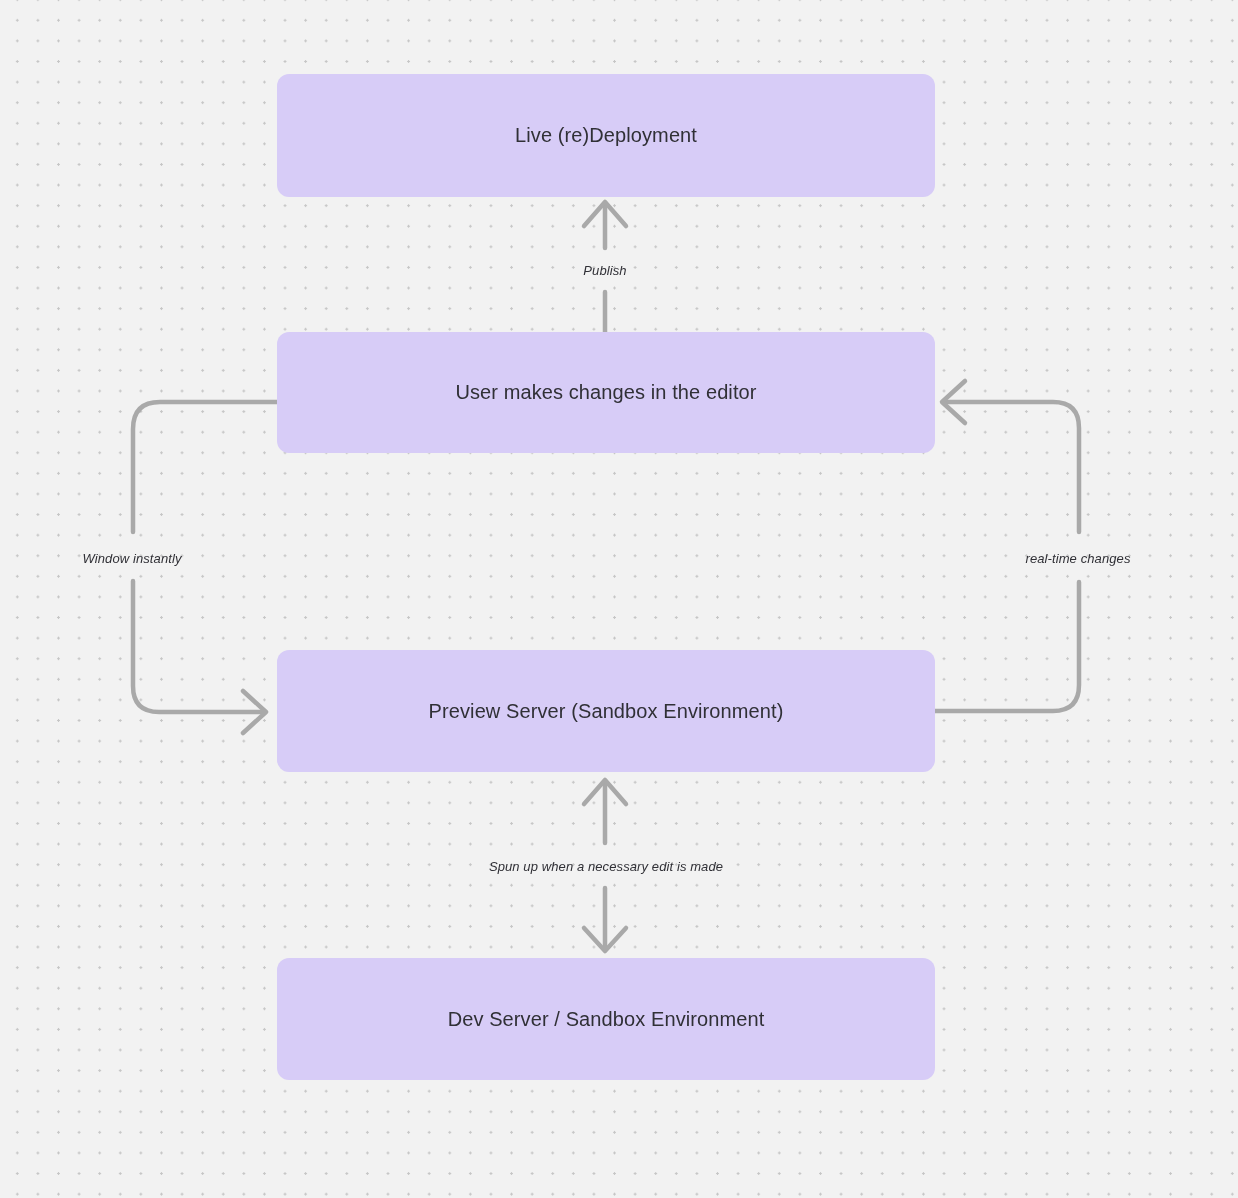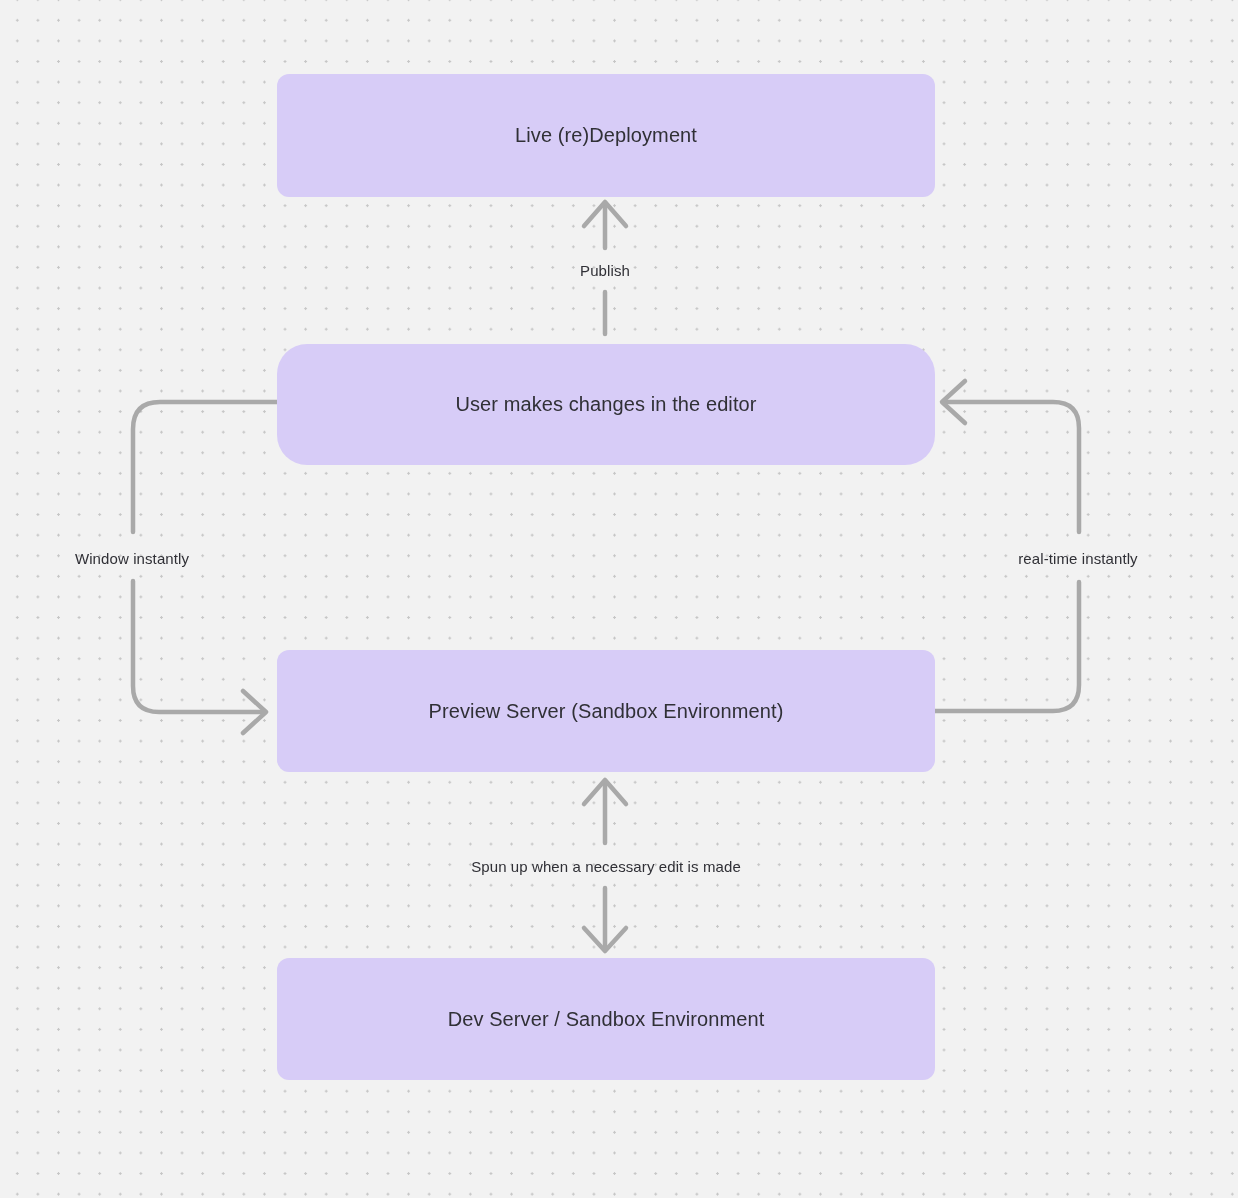--- a/index.html
+++ b/index.html
@@ -43,30 +43,31 @@
     display:flex;
     align-items:center;
     justify-content:center;
   }
   .node span{
     font-size:20px;
     color:var(--text);
     letter-spacing:0.1px;
   }
   .node-1{top:74px;height:123px;}
-  .node-2{top:344px;height:121px;border-radius:30px;}
+  .node-2{top:332px;height:121px;}
   .node-3{top:650px;height:122px;}
   .node-4{top:958px;height:122px;border-radius:12px;}
   .edge-label{
     position:absolute;
     transform:translate(-50%,-50%);
-    font-size:15px;
+    font-size:13px;
     color:var(--text);
     white-space:nowrap;
     letter-spacing:0.1px;
+    font-style:italic;
   }
   .label-publish{left:605px;top:270px;}
   .label-updates{left:132px;top:558px;}
   .label-feedback{left:1078px;top:558px;}
   .label-spunup{left:606px;top:866px;}
 </style>
 </head>
 <body>
 
 <div class="canvas">
@@ -110,16 +111,16 @@
   <div class="node node-3">
     <span>Preview Server (Sandbox Environment)</span>
   </div>
 
   <div class="node node-4">
     <span>Dev Server / Sandbox Environment</span>
   </div>
 
   <div class="edge-label label-publish">Publish</div>
   <div class="edge-label label-updates">Window instantly</div>
-  <div class="edge-label label-feedback">real-time instantly</div>
+  <div class="edge-label label-feedback">real-time changes</div>
   <div class="edge-label label-spunup">Spun up when a necessary edit is made</div>
 
 </div>
 
 </body></html>

